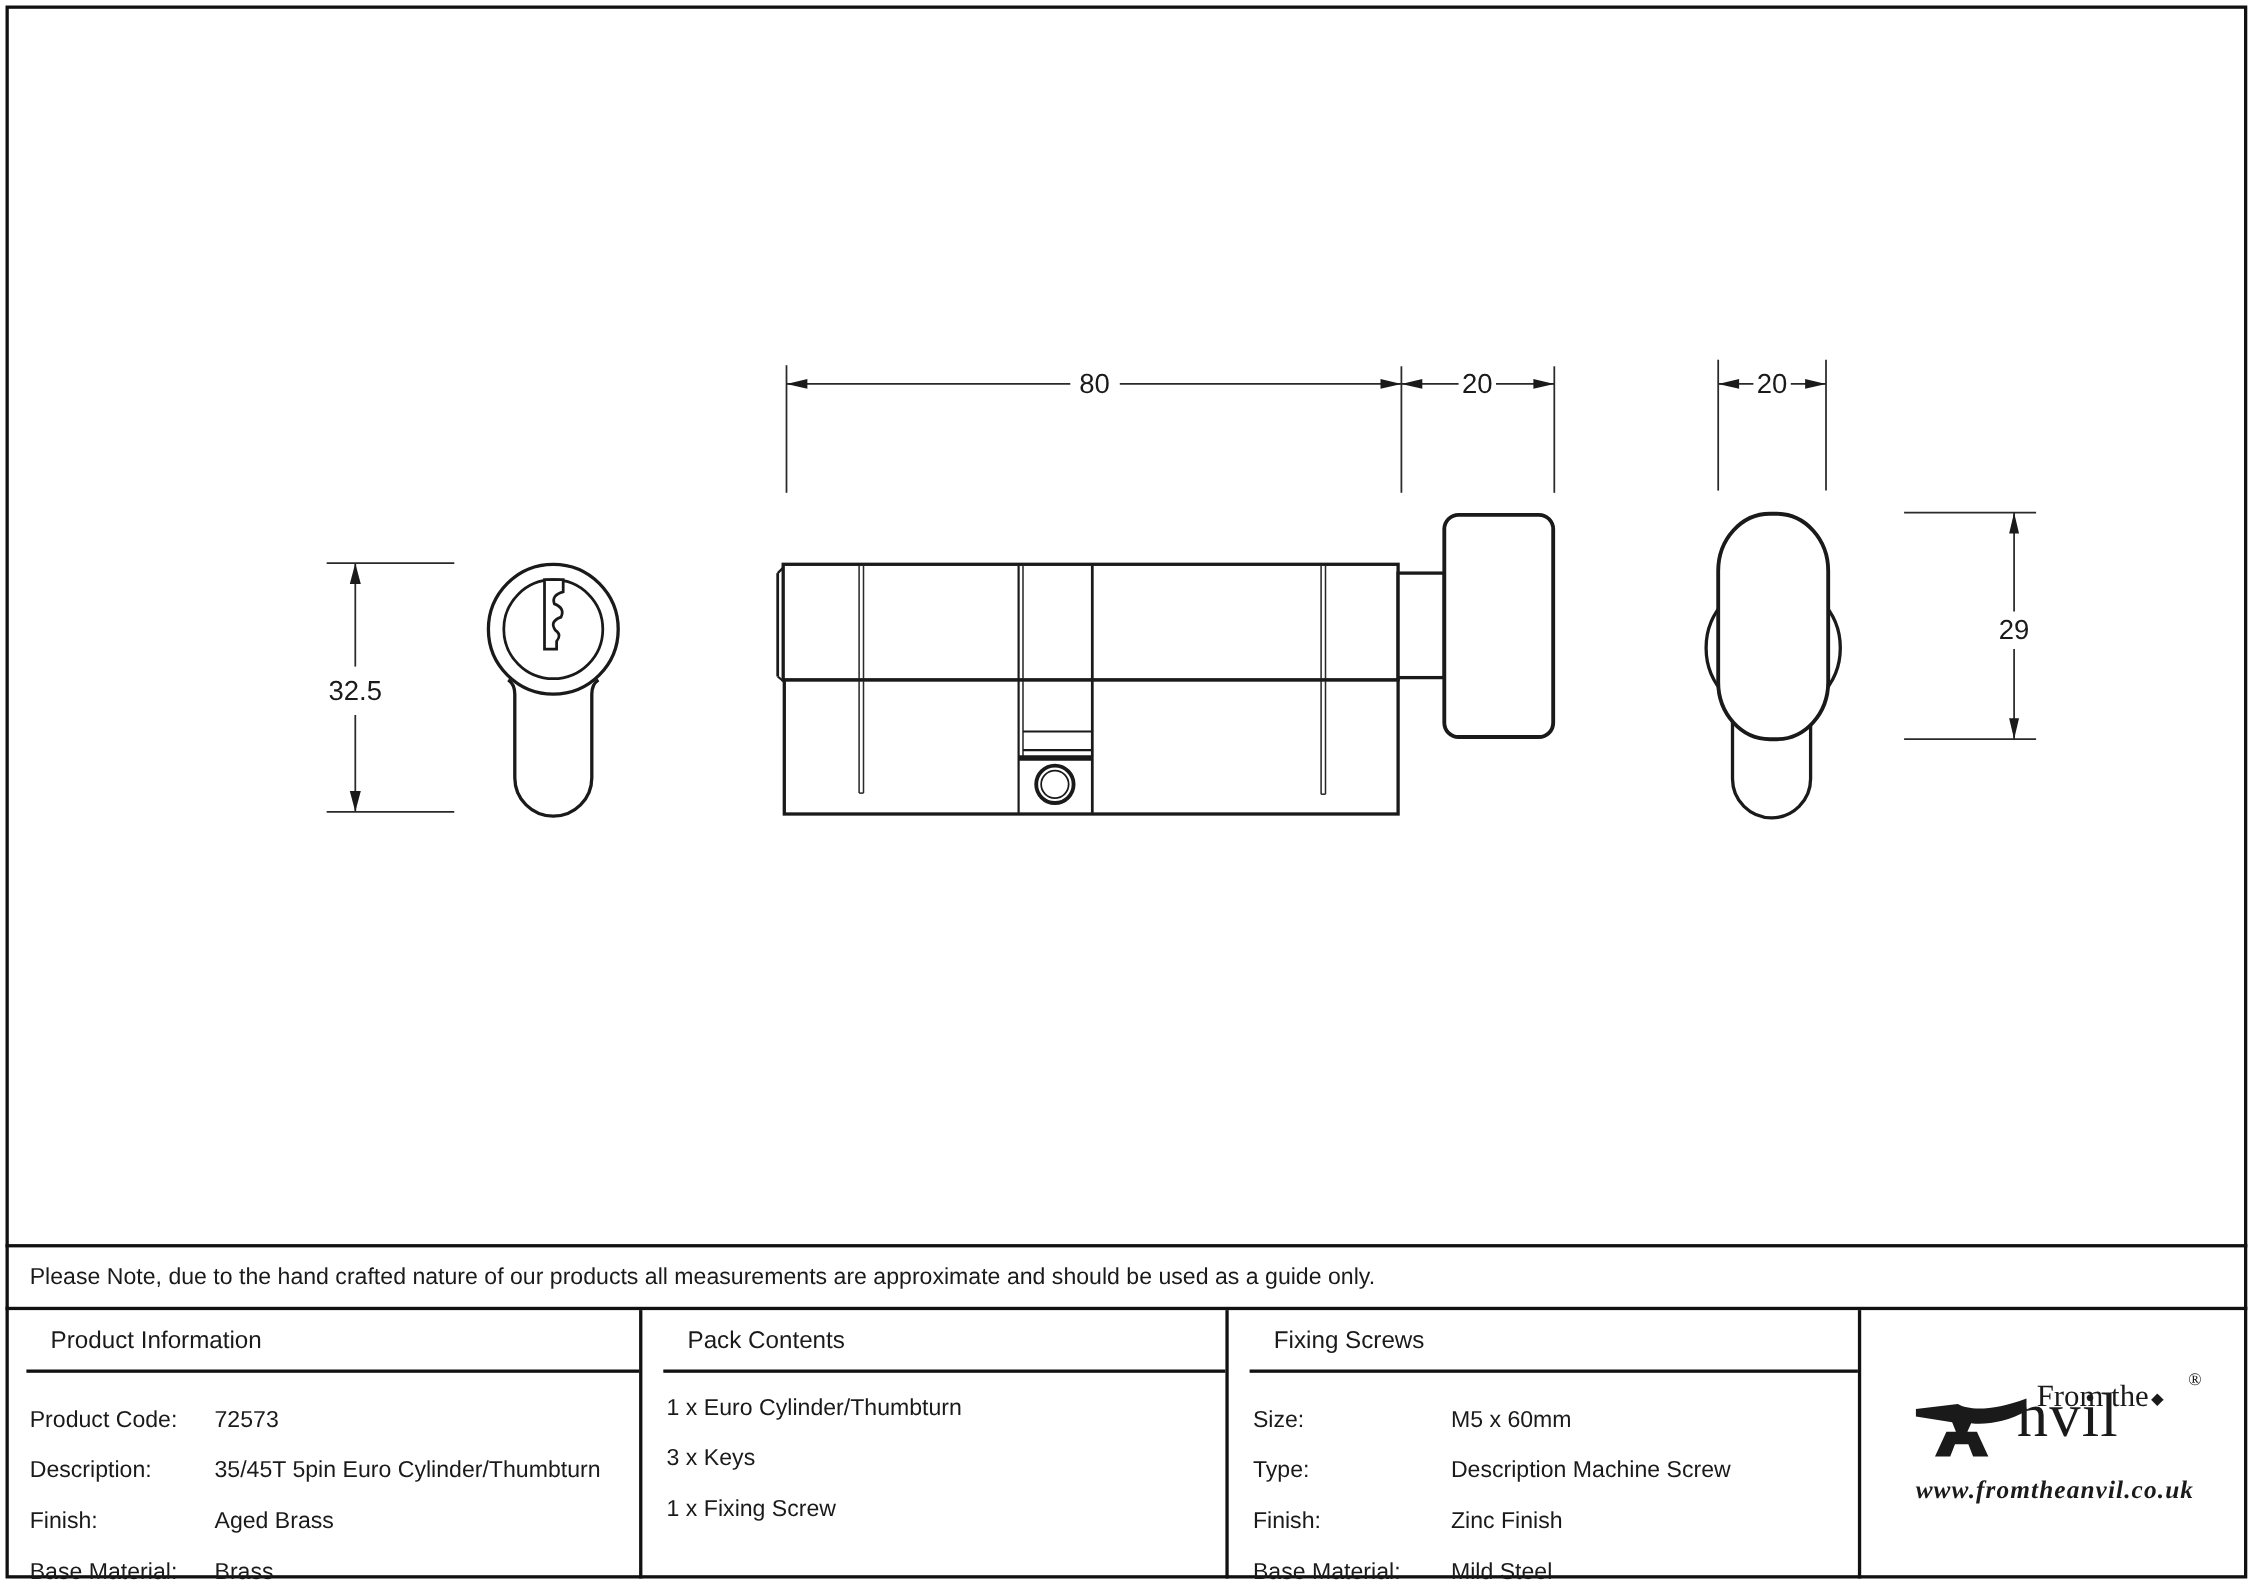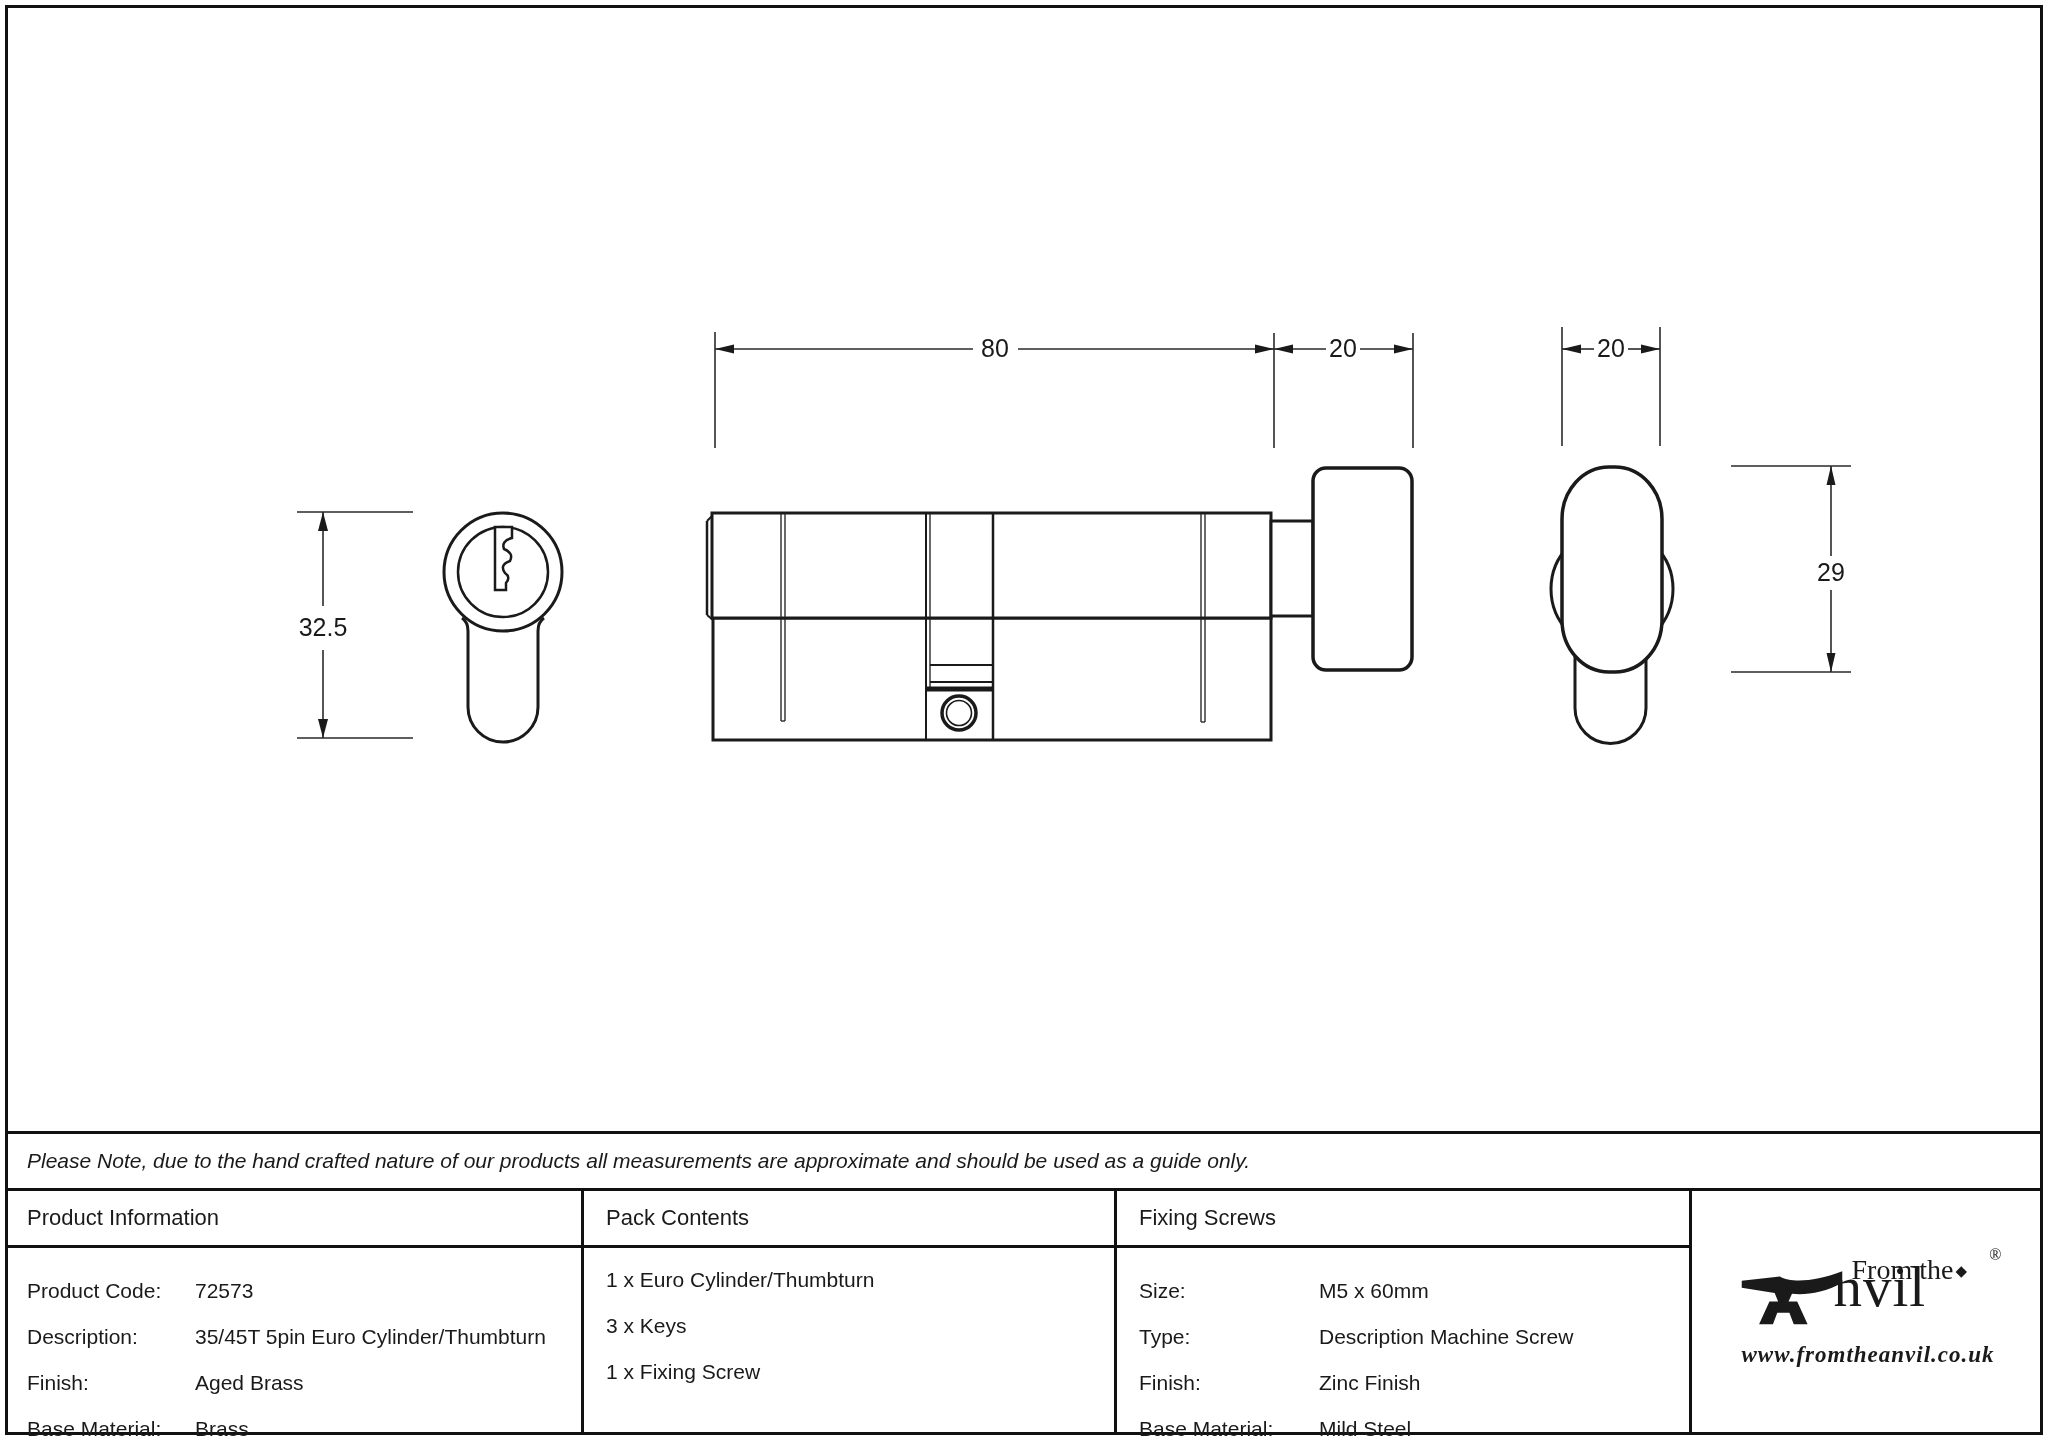--- a/index.html
+++ b/index.html
@@ -3,31 +3,31 @@
 <meta charset="utf-8">
 <style>
   * { margin:0; padding:0; box-sizing:border-box; }
   html,body { width:2048px; height:1440px; background:#ffffff; overflow:hidden;
               font-family:"Liberation Sans", sans-serif; color:#1a1a1a; }
   .frame { position:absolute; inset:5px; border:3px solid #111; }
   #drawing { position:absolute; left:0; top:0; }
 
   .note-bar { position:absolute; left:5px; right:5px; top:1131px; height:60px;
               border-top:3px solid #111; border-bottom:3px solid #111;
-              display:flex; align-items:center; padding-left:22px; font-size:21px;font-style:italic; }
+              display:flex; align-items:center; padding-left:22px; font-size:21px; }
 
   .spec-table { position:absolute; left:5px; right:5px; top:1191px; bottom:5px; display:flex; }
   .col { height:100%; }
   .col + .col { border-left:3px solid #111; }
   .col-product { width:576px; }
   .col-pack    { width:533px; }
   .col-fixing  { width:575px; }
   .col-logo    { flex:1; display:flex; align-items:center; justify-content:center; }
   .col-hdr { height:57px; border-bottom:3px solid #111; display:flex; align-items:center;
-             padding-left:22px; font-size:22px; }
+             padding-left:22px; font-size:22px;margin-left:19px; }
   .col-body { padding:9px 0 0 22px; }
   .kv-row { display:flex; height:46px; align-items:flex-end; font-size:21px; }
   .kv-label { flex:0 0 168px; }
   .col-fixing .kv-label { flex:0 0 180px; }
   .pc-item { height:46px; display:flex; align-items:center; font-size:21px; }
 
   
   .logo { position:relative; width:256px; height:118px; }
   .logo-anvil { position:absolute; left:0; top:14px; width:104px; height:62px; }
   .logo-fromthe { position:absolute; left:112px; top:0; font-family:"Liberation Serif", serif;

